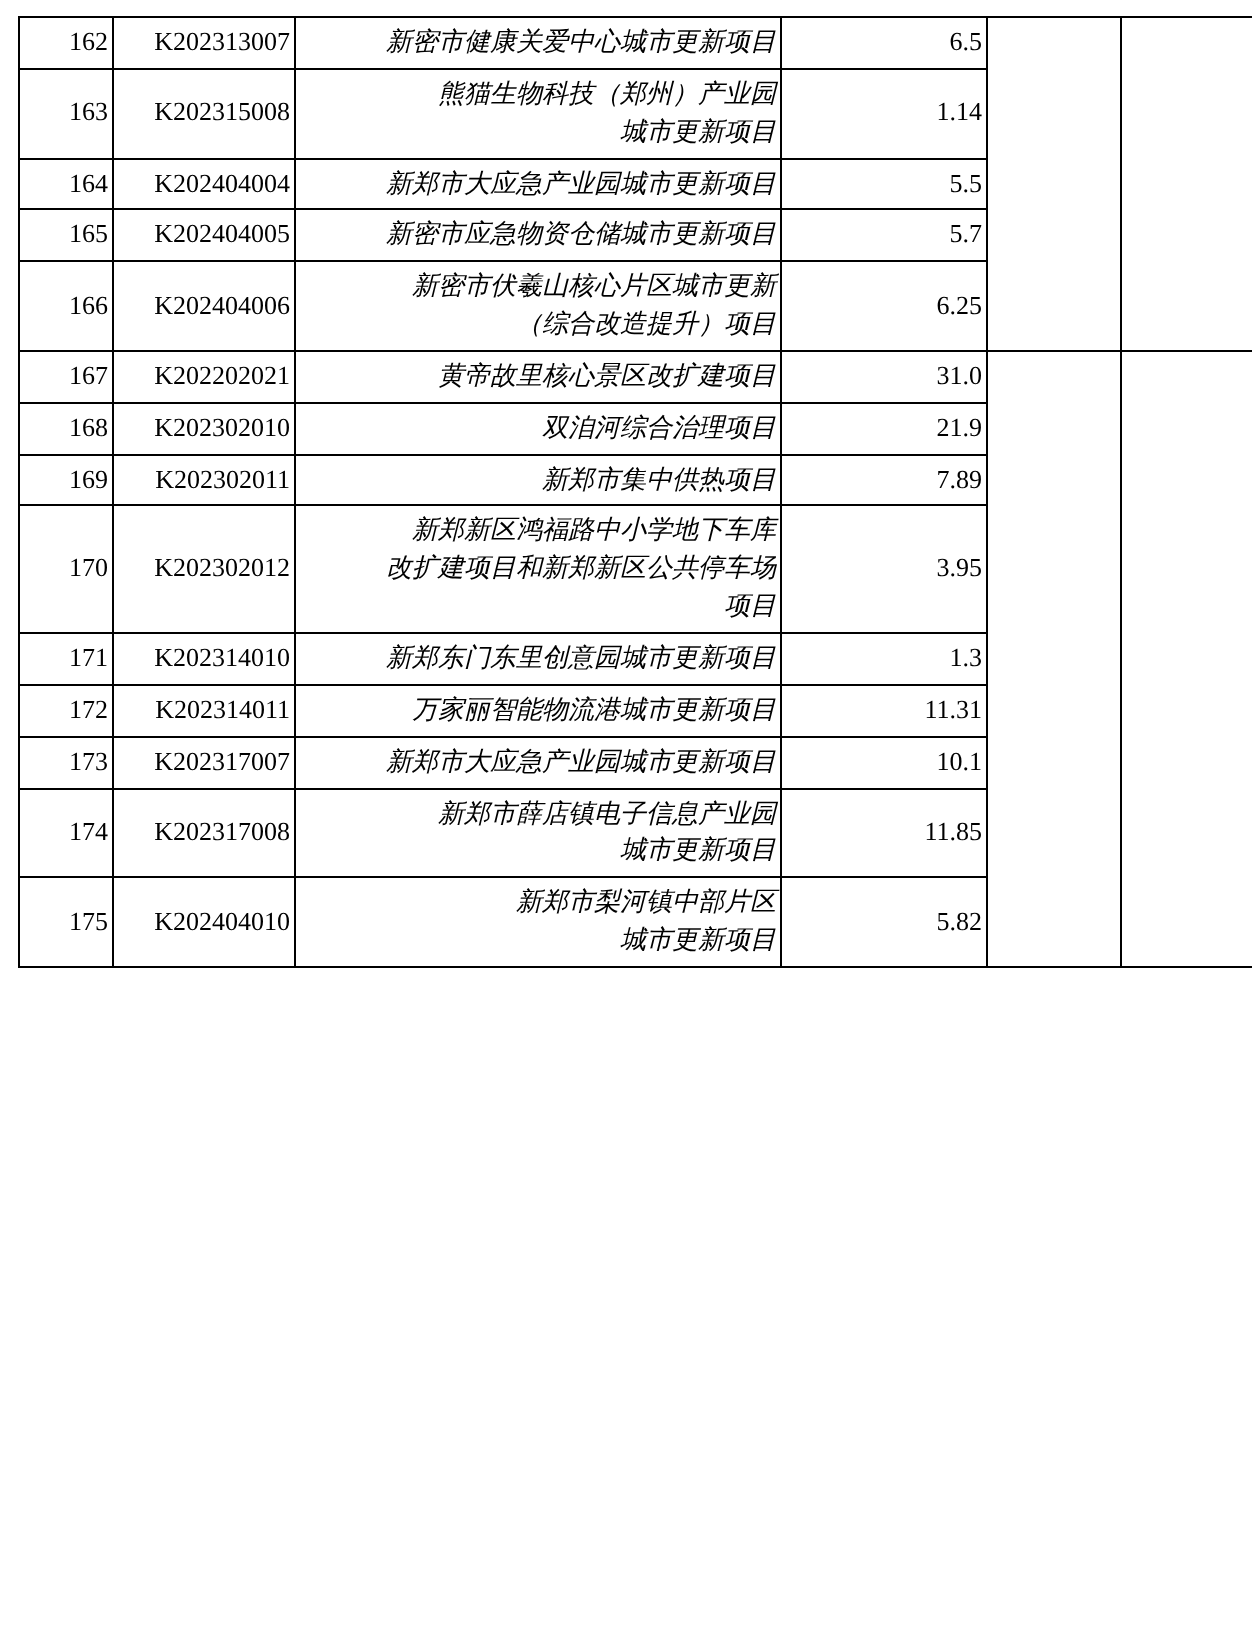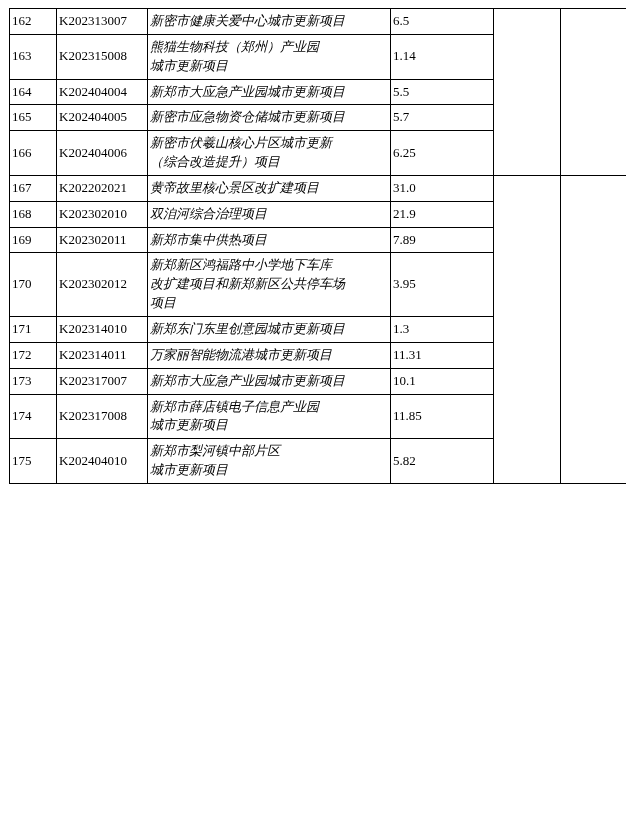--- a/index.html
+++ b/index.html
@@ -21,21 +21,21 @@
   }
   table.project-table {
     border-collapse: collapse;
     table-layout: fixed;
     width: 608px;
     margin-left: 9px;
     margin-top: 8px;
   }
   table.project-table td {
     border: 1px solid #000000;
-    text-align: left;
+    text-align: right;
     vertical-align: middle;
     font-size: 13px;
     line-height: 1.45;
     padding: 3px 2px;
   }
   td.col-index { width: 42px; }
   td.col-code  { width: 86px; font-size: 12.5px; font-family: Liberation Serif, serif; }
   td.col-name  { width: 238px; font-size: 13px; padding: 4px 8px; }
   td.col-value { width: 98px; font-size: 13px; margin-left: 39px; }
   td.col-group { width: 62px; font-size: 13px; }

